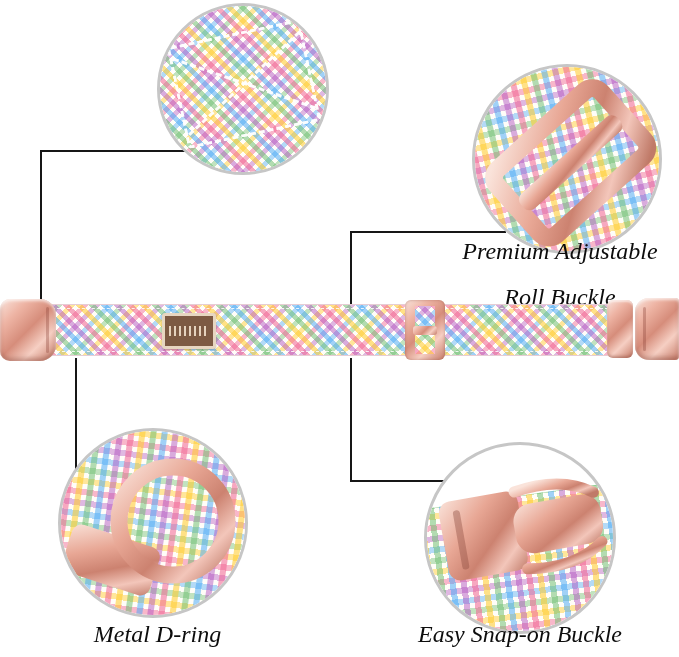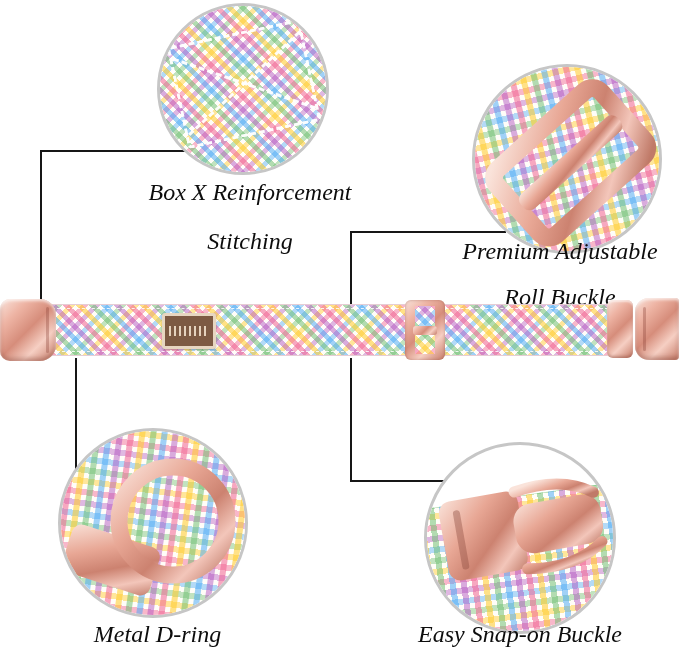--- a/index.html
+++ b/index.html
@@ -134,24 +134,20 @@
   <div class="cline" style="left:75px;top:358px;width:2px;height:112px;"></div>
   <div class="cline" style="left:350px;top:358px;width:2px;height:124px;"></div>
   <div class="cline" style="left:350px;top:480px;width:96px;height:2px;"></div>
 
   <div class="circle c1">
     <div class="bgfill plaid-diag"></div>
     <div class="patch">
       <div class="xline x1"></div>
       <div class="xline x2"></div>
     </div>
-  </div>
-  <div class="callout-text" style="left:105px;top:168px;width:290px;">
-    <div>Box X Reinforcement</div>
-    <div>Stitching</div>
   </div>
 
   <div class="circle c2">
     <div class="bgfill gingham"></div>
     <svg width="190" height="190" viewBox="0 0 190 190" style="position:absolute;left:0;top:0;">
       <defs>
         <linearGradient id="rg2" x1="0" y1="0" x2="1" y2="1">
           <stop offset="0" stop-color="#fae3da"></stop>
             <stop offset="0.35" stop-color="#e8a795"></stop>
           <stop offset="0.6" stop-color="#cc8270"></stop>

